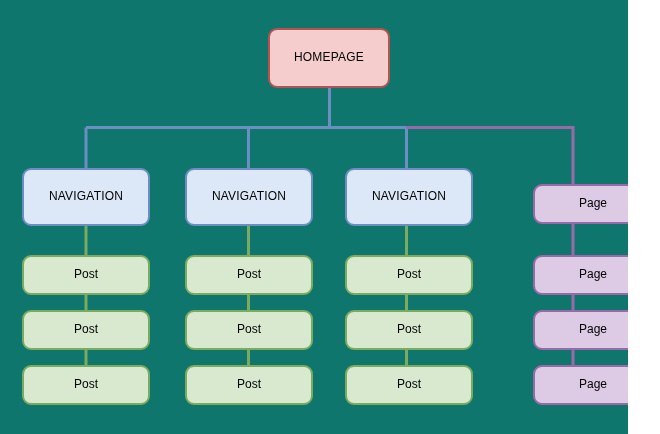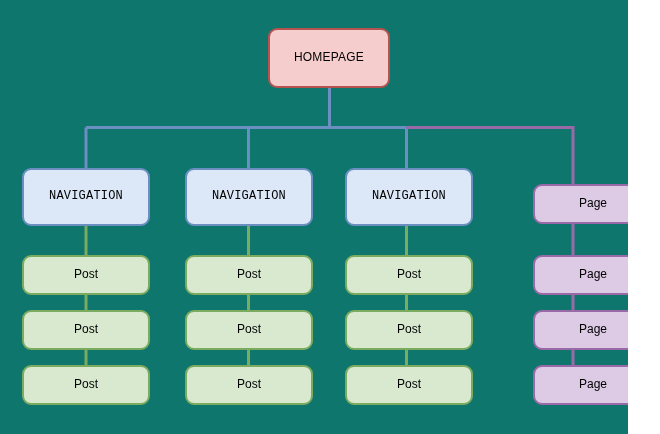--- a/index.html
+++ b/index.html
@@ -46,21 +46,20 @@
     background: #f5cdcd;
     border-color: #b4534f;
     font-size: 12px;
     letter-spacing: 0.2px;
   }
   .node-navigation {
     background: #dce8f7;
     border-color: #6a8fc0;
     font-size: 12px;
     letter-spacing: 0.2px;
-    font-family: Liberation Mono, monospace;
   }
   .node-post {
     background: #d9e9d0;
     border-color: #7bab5e;
     font-size: 12px;
     text-align: right;
   }
   .node-page {
     background: #ddcbe6;
     border-color: #9a6aa8;

